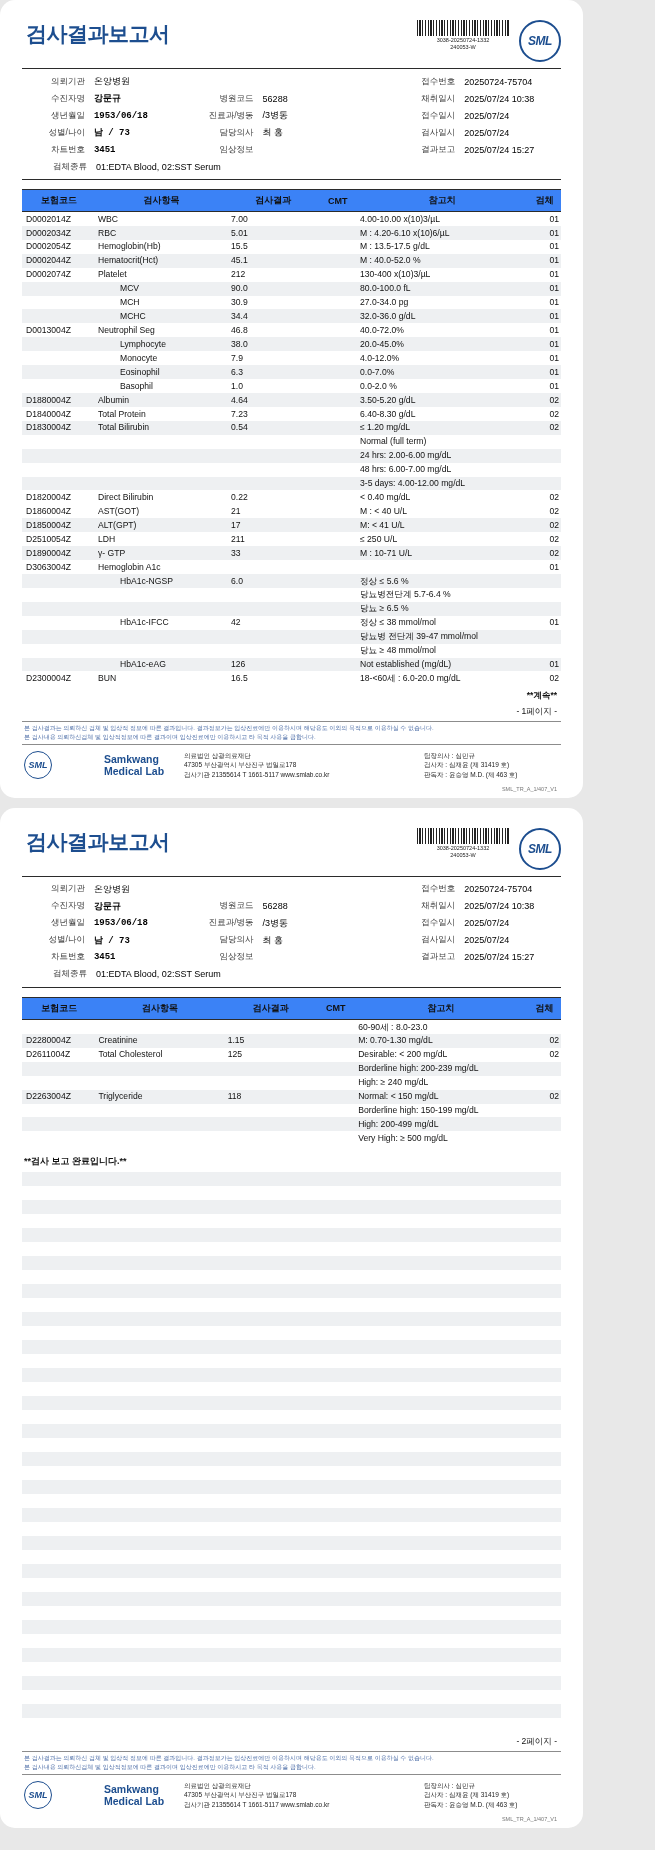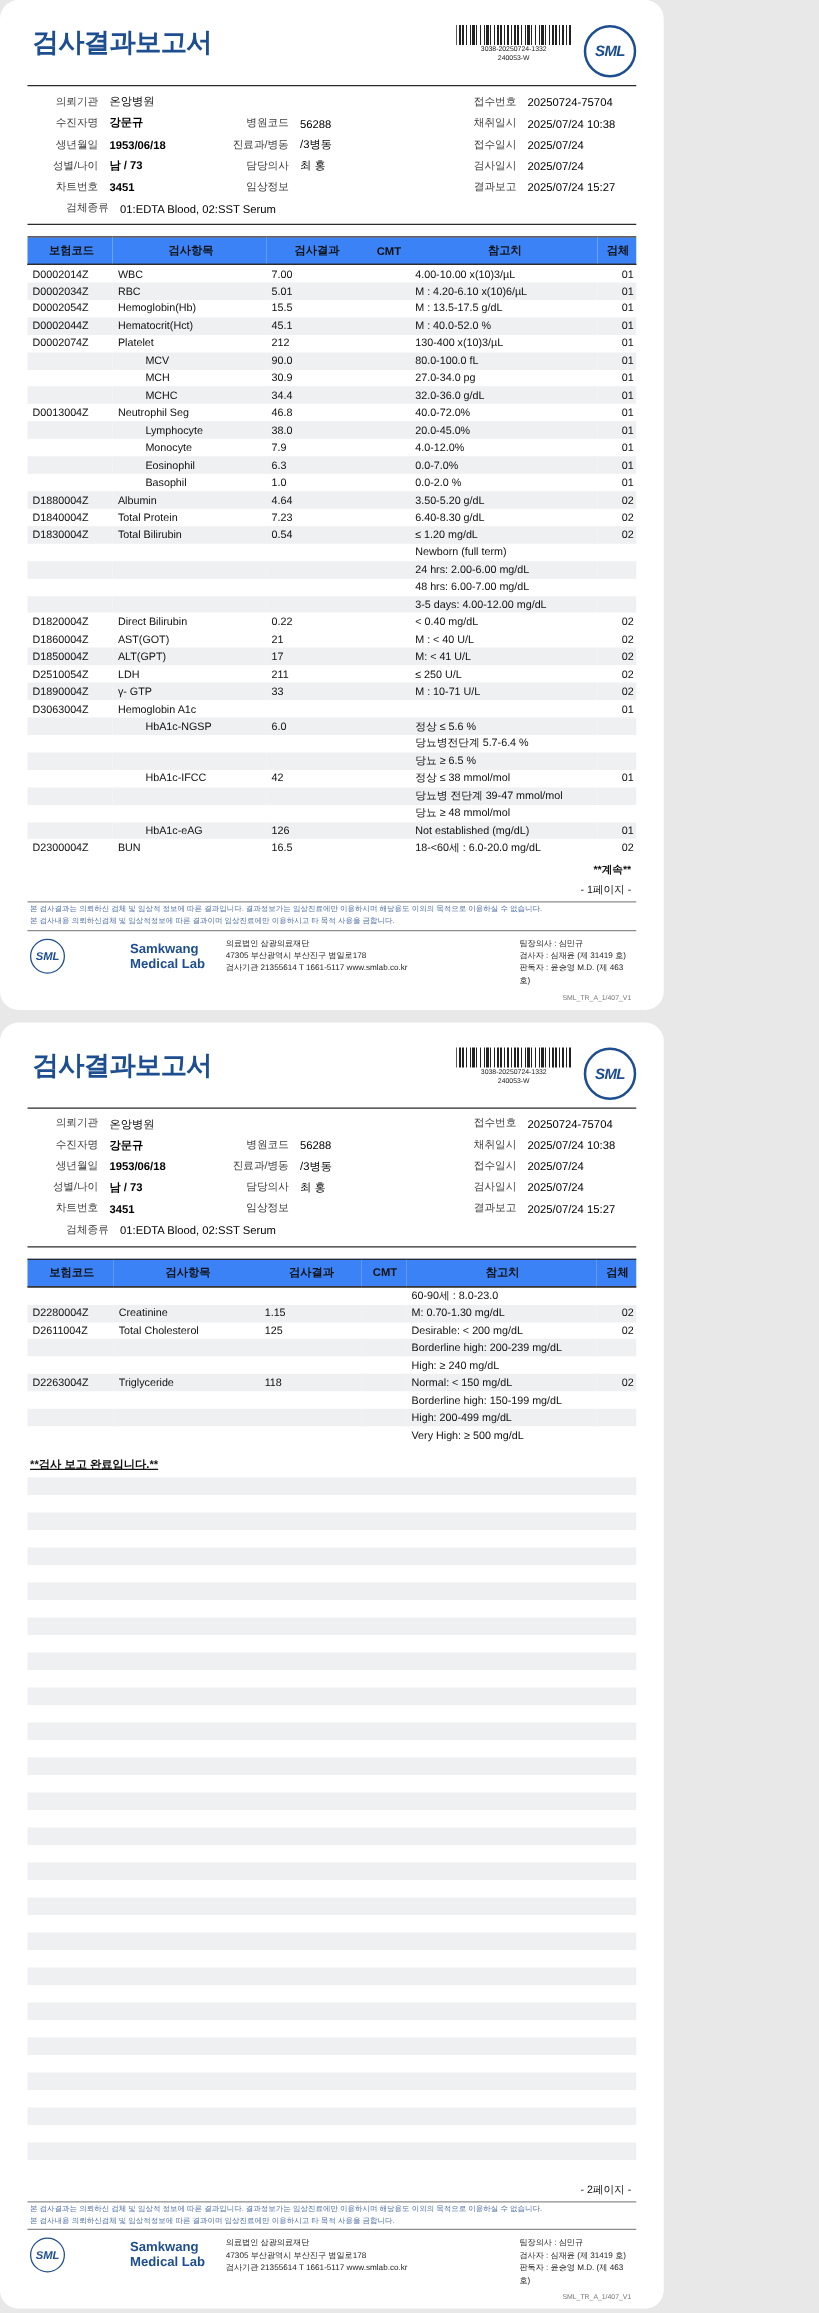--- a/index.html
+++ b/index.html
@@ -5,21 +5,21 @@
   * { box-sizing: border-box; }
   html, body { margin:0; padding:0; }
   body {
     width: 655px;
     background: #e8e8e8;
     font-family: "Liberation Sans", sans-serif;
     font-size: 9px;
     color: #111;
   }
   .page {
-    width: 531px;
+    width: 583px;
     background: #ffffff;
     padding: 14px 22px 0 22px;
     position: relative;
     border-radius: 15px;
   }
   .page + .page { margin-top: 10px; }
 
   
   .doc-head {
     display: flex;
@@ -59,21 +59,21 @@
     padding: 4px 0 4px 0;
   }
   .info-row { display:flex; align-items:center; height: 17px; }
   .lbl {
     color:#3b3b3b; font-size: 8.5px;
     text-align: right; padding-right: 9px; white-space: nowrap;
   }
   .val { font-size: 9px; color:#000; white-space: nowrap; }
   .val.b { font-weight: bold; }
   .c1 { width: 74px; }
-  .c1v { width: 96px; }
+  .c1v { width: 96px; font-family: Liberation Mono, monospace; }
   .c2 { width: 78px; }
   .c2v { width: 120px; }
   .c3 { width: 88px; }
   .c3v { width: 100px; }
 
   
   table.results {
     width: 100%;
     border-collapse: collapse;
     margin-top: 9px;
@@ -146,21 +146,21 @@
     font-size:9px; font-weight:bold; font-style:italic;
   }
   .foot-logo .nm { color:#1d4e8f; font-size:10.5px; font-weight:bold; line-height:1.15;margin-left:47px; }
   .foot-addr { font-size:6.5px; color:#222; line-height:1.5; width: 230px; }
   .foot-sign { font-size:6.5px; color:#222; line-height:1.5; }
   .doc-id {
     text-align:right; font-size:5.5px; color:#777;
     padding: 2px 4px 6px 0;
   }
   .done-note {
-    font-size: 9px; font-weight: bold; padding: 10px 2px 4px 2px; text-decoration: underline;
+    font-size: 9px; font-weight: bold; padding: 10px 2px 4px 2px;
   }
 </style>
 </head>
 <body>
 
 <div class="page">
 
   <div class="doc-head">
     <div class="doc-title">검사결과보고서</div>
     <div class="head-right">
@@ -358,21 +358,21 @@
           <td class="col-res">0.54</td>
           <td class="col-cmt"></td>
           <td class="col-ref">≤ 1.20 mg/dL</td>
           <td class="col-spec">02</td>
         </tr>
         <tr>
           <td class="col-code"></td>
           <td class="col-name"></td>
           <td class="col-res"></td>
           <td class="col-cmt"></td>
-          <td class="col-ref">Newborn (full term)</td>
+          <td class="col-ref">Normal (full term)</td>
           <td class="col-spec"></td>
         </tr>
         <tr class="zebra">
           <td class="col-code"></td>
           <td class="col-name"></td>
           <td class="col-res"></td>
           <td class="col-cmt"></td>
           <td class="col-ref">24 hrs: 2.00-6.00 mg/dL</td>
           <td class="col-spec"></td>
         </tr>

